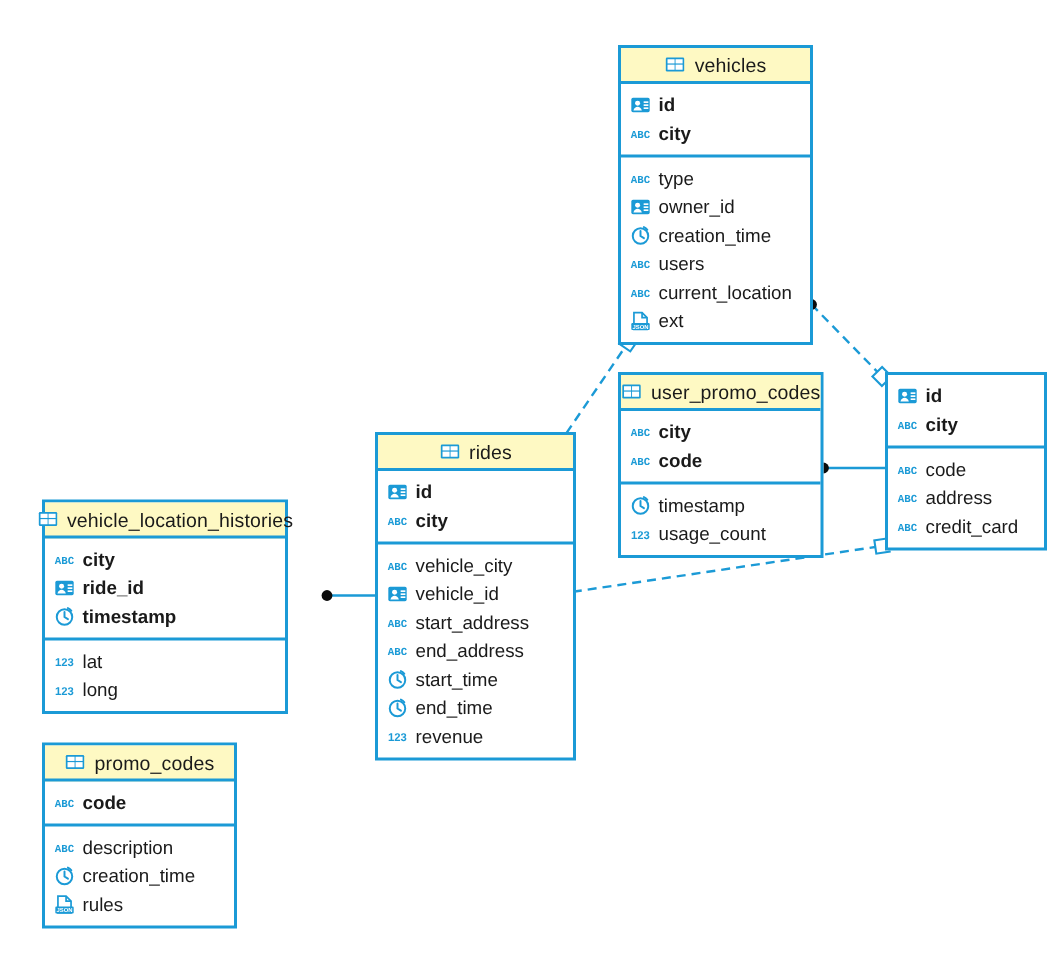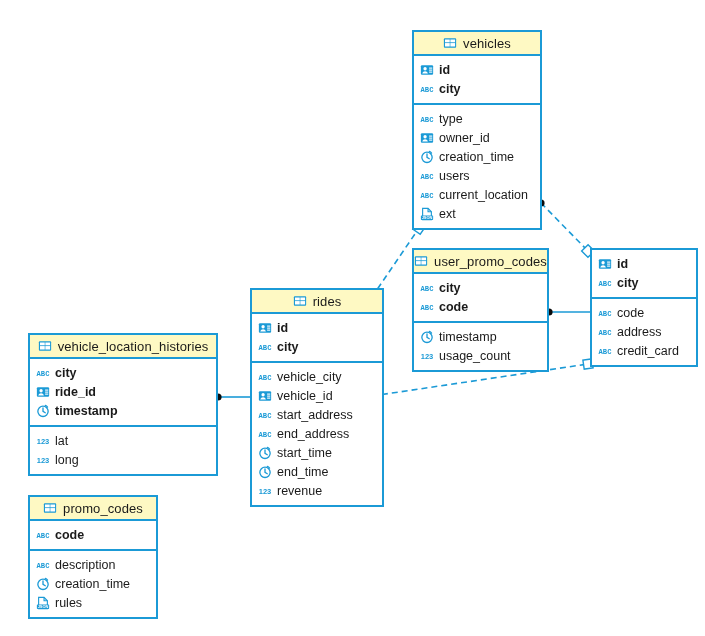--- a/index.html
+++ b/index.html
@@ -323,21 +323,21 @@
             <span class="col-name">end_time</span>
           </div>
           <div class="col">
             <svg class="ic" viewBox="0 0 16 16">
               <text x="8" y="11.6" text-anchor="middle" font-family="Liberation Sans, sans-serif" font-size="8.6" font-weight="bold" fill="#1b9ad6">123</text>
             </svg>
             <span class="col-name">revenue</span>
           </div>
         </div>
       </div>
-      <div class="table" style="left: 28px; top: 333px; width: 190px;">
+      <div class="table" style="left: 28px; top: 333px; width: 164px;">
         <div class="t-head">
           <svg class="ic" viewBox="0 0 16 16">
             <rect x="1" y="2.6" width="14" height="10.8" rx="1" fill="#1b9ad6"></rect>
             <rect x="2.3" y="4" width="5.4" height="3.2" fill="#ffffff"></rect>
             <rect x="8.4" y="4" width="5.4" height="3.2" fill="#ffffff"></rect>
             <rect x="2.3" y="8.1" width="5.4" height="3.9" fill="#ffffff"></rect>
             <rect x="8.4" y="8.1" width="5.4" height="3.9" fill="#ffffff"></rect>
           </svg>
           <span class="t-title">vehicle_location_histories</span>
         </div>

